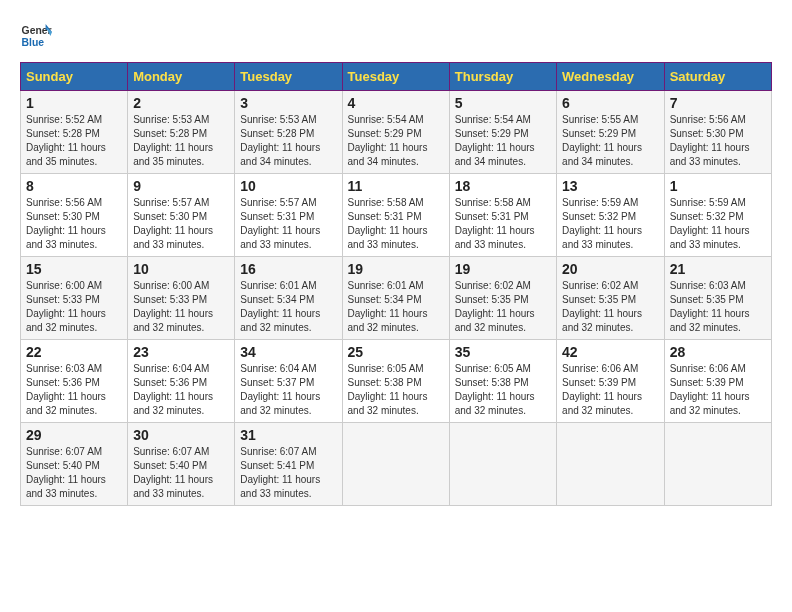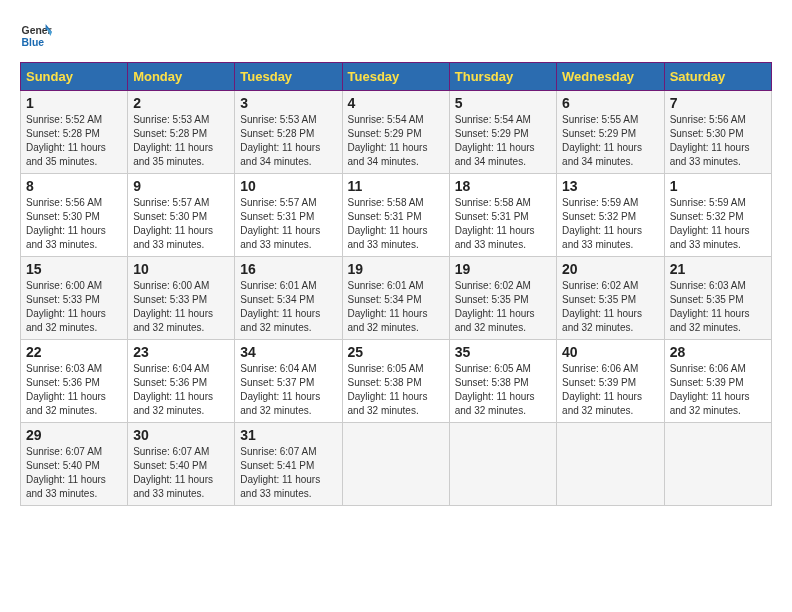--- a/index.html
+++ b/index.html
@@ -324,21 +324,21 @@
         </td>
         <td>
           <span class="day-num">35</span>
         <div class="day-info">
           Sunrise: 6:05 AM<br>
           Sunset: 5:38 PM<br>
           Daylight: 11 hours and 32 minutes.
         </div>
         </td>
         <td>
-          <span class="day-num">40</span>
+          <span class="day-num">42</span>
         <div class="day-info">
           Sunrise: 6:06 AM<br>
           Sunset: 5:39 PM<br>
           Daylight: 11 hours and 32 minutes.
         </div>
         </td>
         <td>
           <span class="day-num">28</span>
         <div class="day-info">
           Sunrise: 6:06 AM<br>

